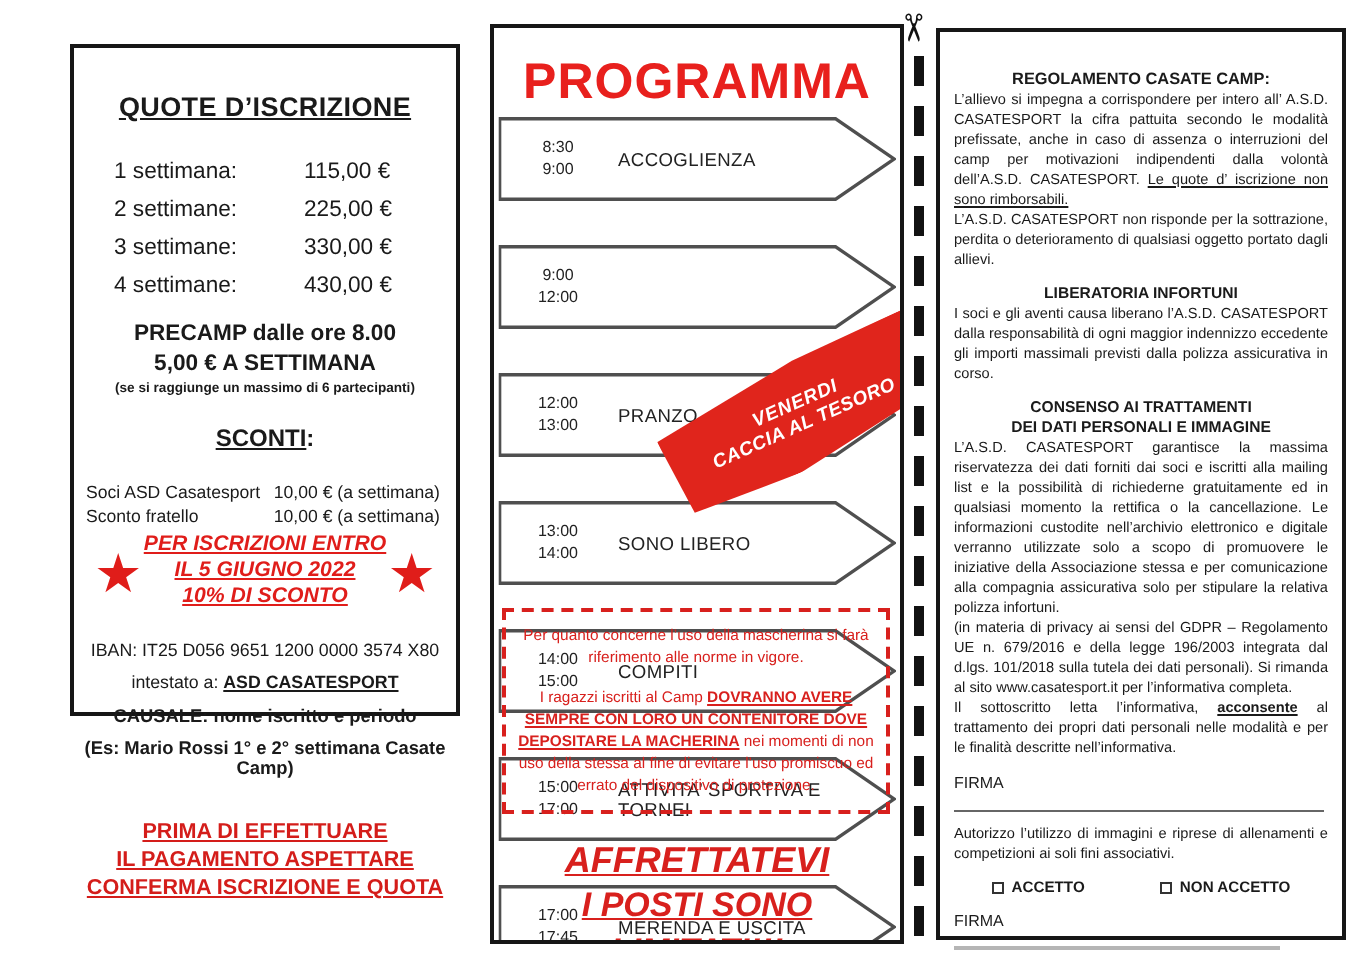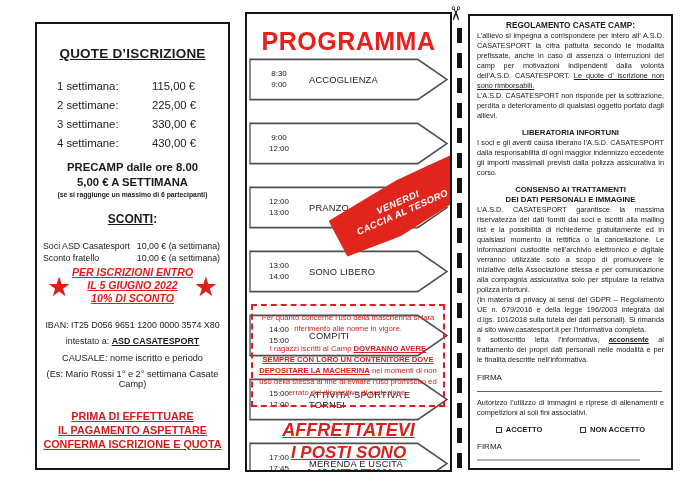--- a/index.html
+++ b/index.html
@@ -10,21 +10,21 @@
     color:#1a1a1a;
   }
   .page { position:absolute; inset:0; background:#ffffff; }
 
   
   .u { text-decoration:underline; }
   .bold { font-weight:bold; }
 
   
   .panel-left {
-    position:absolute; left:35px; top:22px; width:195px; height:448px;
+    position:absolute; left:35px; top:22px; width:195px; height:336px;
     border:2px solid #161616; background:#fff;
   }
   .lp-title {
     position:absolute; top:22px; left:0; right:0; text-align:center;
     font-size:13.5px; font-weight:bold; text-decoration:underline; letter-spacing:.2px;
   }
   .price-list { position:absolute; top:52px; left:20px; right:14px; }
   .price-row { display:flex; height:19px; font-size:11.3px; align-items:center; }
   .price-row .plabel { width:95px; }
   .price-row .pvalue { }
@@ -35,21 +35,21 @@
   .discounts { position:absolute; top:216px; left:6px; right:8px; }
   .disc-row { display:flex; justify-content:space-between; font-size:8.8px; height:12px; align-items:center; }
   .promo { position:absolute; top:234px; left:0; right:0; height:62px; }
   .promo-text { position:absolute; left:0; right:0; top:8px; text-align:center;
     color:#e01d1a; font-weight:bold; font-style:italic; font-size:10.6px; line-height:1.22;text-decoration:underline; }
   .star { position:absolute; color:#e01d1a; font-size:27px; top:16px; line-height:1; }
   .star-left { left:10px; }
   .star-right { right:10px; }
   .payment { position:absolute; top:296px; left:0; right:0; text-align:center; }
   .pay-line { font-size:8.9px; margin-bottom:6.4px; }
-  .pay-bold { font-weight:normal; font-size:9.2px; }
+  .pay-bold { font-weight:bold; font-size:9.2px; }
   .lp-warning { position:absolute; top:386px; left:0; right:0; text-align:center;
     color:#d41d1a; font-weight:bold; font-size:10.8px; line-height:1.28; text-decoration:underline; }
 
   
   .panel-mid {
     position:absolute; left:245px; top:12px; width:207px; height:460px;
     border:2px solid #161616; background:#fff; overflow:hidden;
   }
   .mp-title { position:absolute; top:13px; left:0; right:0; text-align:center;
     color:#e8201d; font-weight:bold; font-size:25px; letter-spacing:.5px; }
@@ -83,21 +83,21 @@
 
   
   .scissors-icon { position:absolute; left:448px; top:2px; font-size:19px; color:#111;
     transform:rotate(90deg); }
   .cut-dashes { position:absolute; left:457px; top:28px; width:5px; height:440px;
     background:repeating-linear-gradient(to bottom, #121212 0 15px, transparent 15px 25px); }
 
   
   .panel-right {
     position:absolute; left:468px; top:14px; width:205px; height:456px;
-    border:2px solid #161616; background:#fff; padding:5px 7px 0 7px;
+    border:2px solid #161616; background:#fff; padding:19px 7px 0 7px;
   }
   .rp-title { text-align:center; font-weight:bold; font-size:8.2px; margin-bottom:1px; }
   .rp-body { font-size:7.3px; line-height:1.37; text-align:justify; }
   .rp-sec-title { text-align:center; font-weight:bold; font-size:7.8px; margin-top:7px; line-height:1.3; }
   .sig-label { font-size:8px; margin-top:8px; }
   .sig-line1 { border-bottom:1px solid #666; height:10px; margin:0 2px 6px 0; }
   .sig-line2 { border-bottom:2px solid #b5b5b5; height:10px; margin:0 24px 6px 0; }
   .auth-text { font-size:7.3px; line-height:1.37; text-align:justify; margin-top:2px; }
   .accept-row { display:flex; justify-content:space-around; margin-top:7px; font-size:7.6px; font-weight:600; }
   .cbox { display:inline-block; width:6px; height:6px; border:1px solid #333; margin-right:4px; vertical-align:-1px; }

